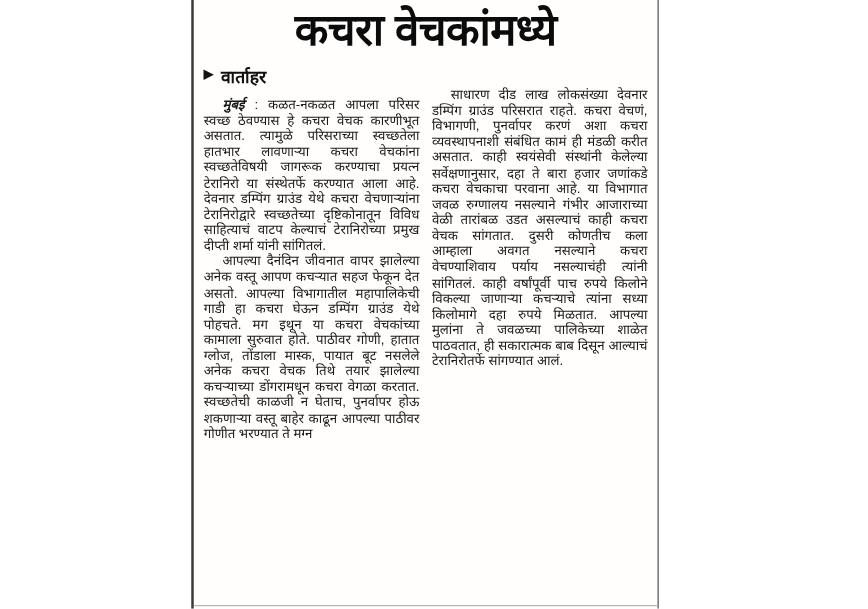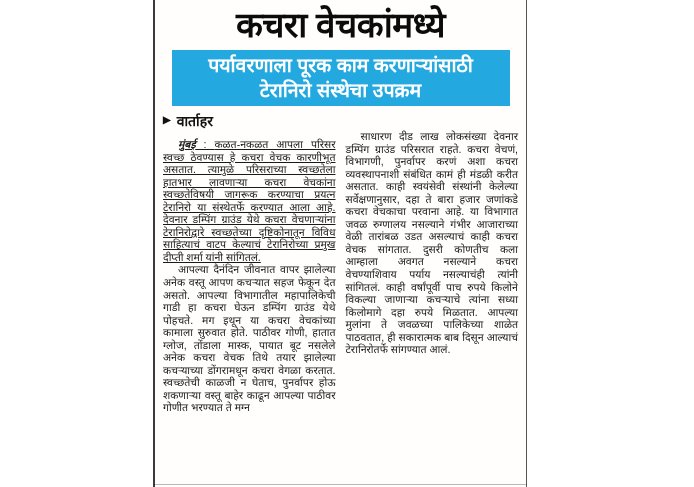--- a/index.html
+++ b/index.html
@@ -68,45 +68,41 @@
   .col {
     flex: 1 1 0;
     min-width: 0;
     text-align: justify;
     font-size: 10.6px;
     line-height: 12.55px;
     color: #1a1a1a;
   }
   .col p { margin: 0; }
   .col .indent { text-indent: 15px; }
-  .col1-first { margin-top: 8px !important; text-decoration: underline; }
+  .col1-first { margin-top: 8px !important; }
   .dateline {
     font-weight: 700;
     font-style: italic;
   }
   .bottom-rule {
     position: absolute;
     left: 0; right: 0; bottom: 2px;
     border-top: 1px solid #b8b8b8;
   }
 </style>
 </head>
 <body>
 
 <div class="sheet">
   <div class="article">
 
     <div class="headline">
       <div>कचरा वेचकांमध्ये</div>
     </div>
 
-    <div class="subhead">
-      <div>पर्यावरणाला पूरक काम करणाऱ्यांसाठी</div>
-      <div>टेरानिरो संस्थेचा उपक्रम</div>
-    </div>
 
     <div class="byline-row">
       <span class="byline-marker">▶</span>
       <span>वार्ताहर</span>
     </div>
 
     <div class="cols">
       <div class="col">
         <p class="indent col1-first">
           <span class="dateline">मुंबई</span><span> : </span><span>कळत-नकळत आपला परिसर स्वच्छ ठेवण्यास हे कचरा वेचक कारणीभूत असतात. त्यामुळे परिसराच्या स्वच्छतेला हातभार लावणाऱ्या कचरा वेचकांना स्वच्छतेविषयी जागरूक करण्याचा प्रयत्न टेरानिरो या संस्थेतर्फे करण्यात आला आहे. देवनार डम्पिंग ग्राउंड येथे कचरा वेचणाऱ्यांना टेरानिरोद्वारे स्वच्छतेच्या दृष्टिकोनातून विविध साहित्याचं वाटप केल्याचं टेरानिरोच्या प्रमुख दीप्ती शर्मा यांनी सांगितलं.</span>

